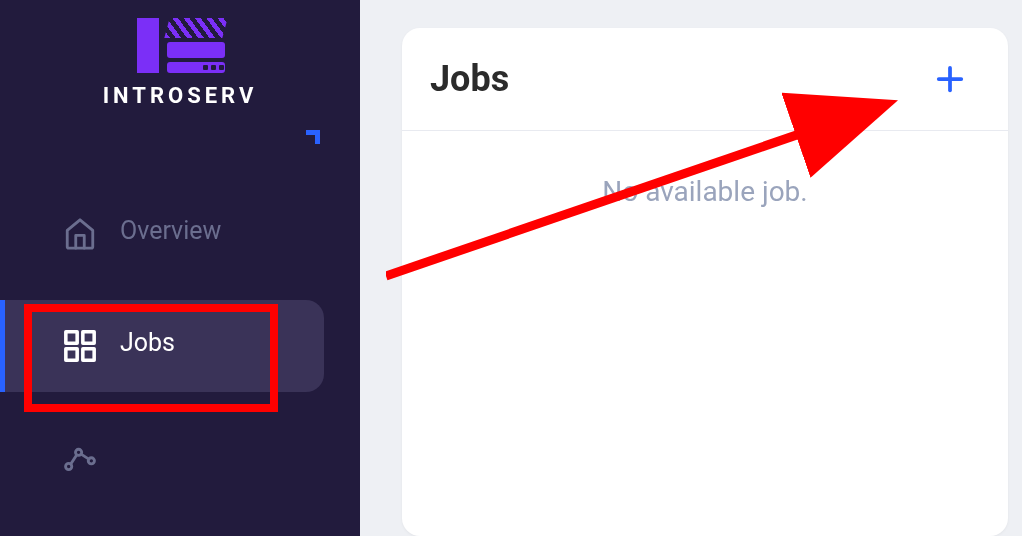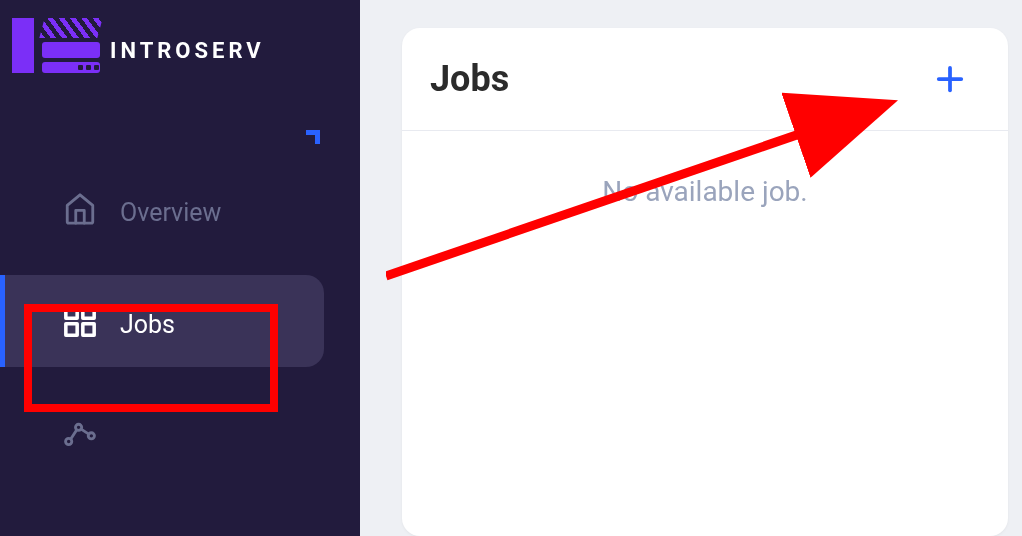--- a/index.html
+++ b/index.html
@@ -13,21 +13,21 @@
     }
     .sidebar {
       width: 360px;
       height: 100%;
       background: #221b3d;
       position: relative;
       padding-top: 18px;
     }
     .logo-area {
       display: flex;
-      flex-direction: row;
+      flex-direction: column;
       align-items: center;
       margin-bottom: 50px;
       position: relative;
     }
     .logo-mark {
       width: 110px;
       height: 55px;
       position: relative;
       margin-bottom: 10px;
     }
@@ -112,21 +112,21 @@
       right: 0;
       width: 5px;
       height: 14px;
       background: #2962ff;
     }
     .nav-list {
       padding-top: 30px;
     }
     .nav-item {
       display: flex;
-      align-items: flex-end;
+      align-items: flex-start;
       padding: 28px 0 28px 62px;
       cursor: pointer;
       position: relative;
       margin-bottom: 20px;
     }
     .nav-item.active {
       background: #3a3358;
       border-radius: 0 18px 18px 0;
       margin-right: 36px;
       border-left: 5px solid #2962ff;

